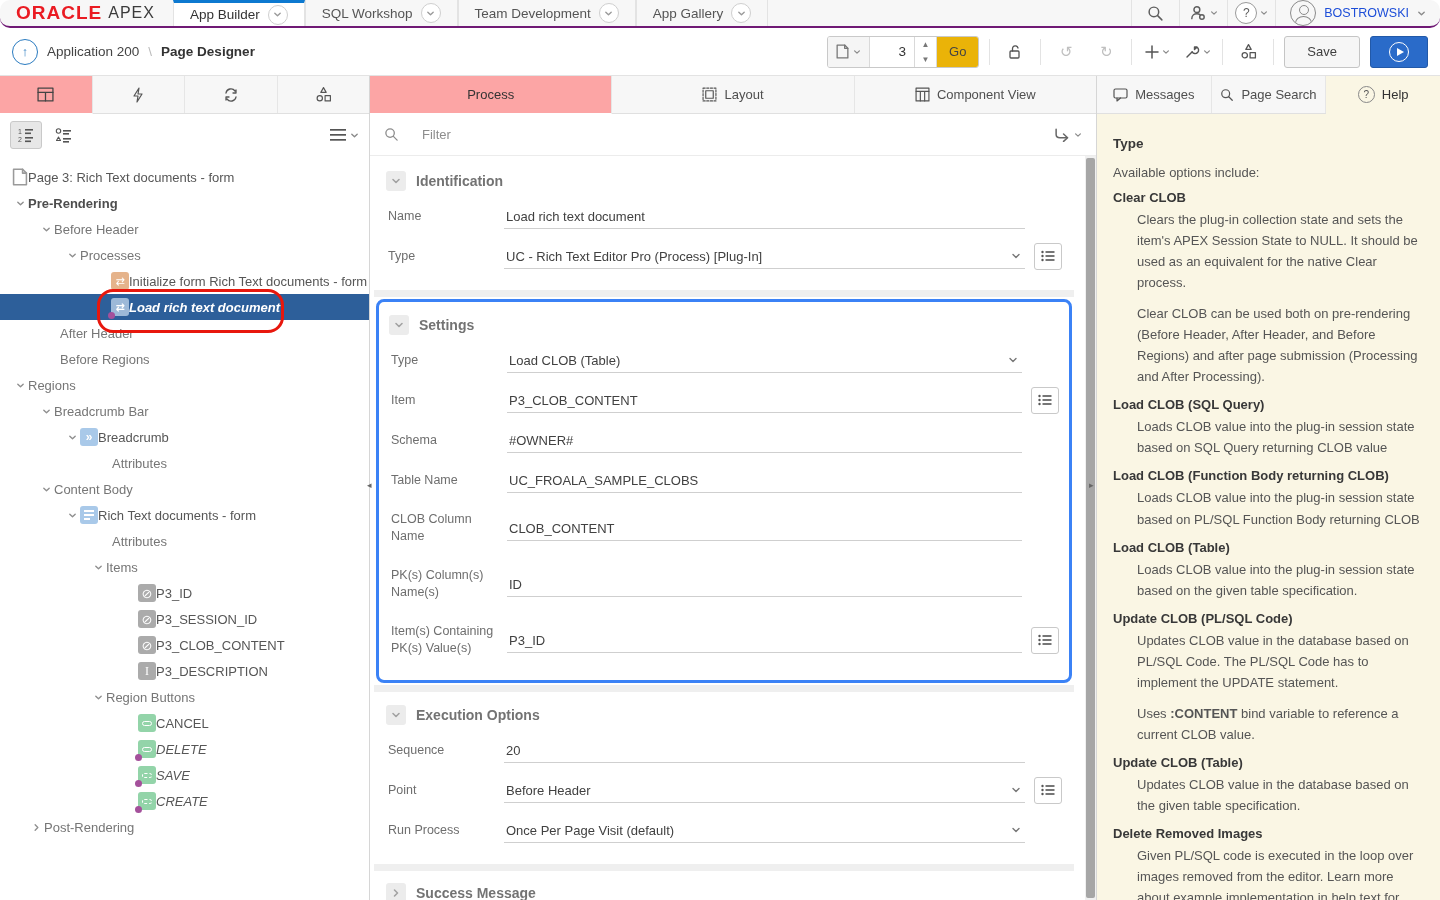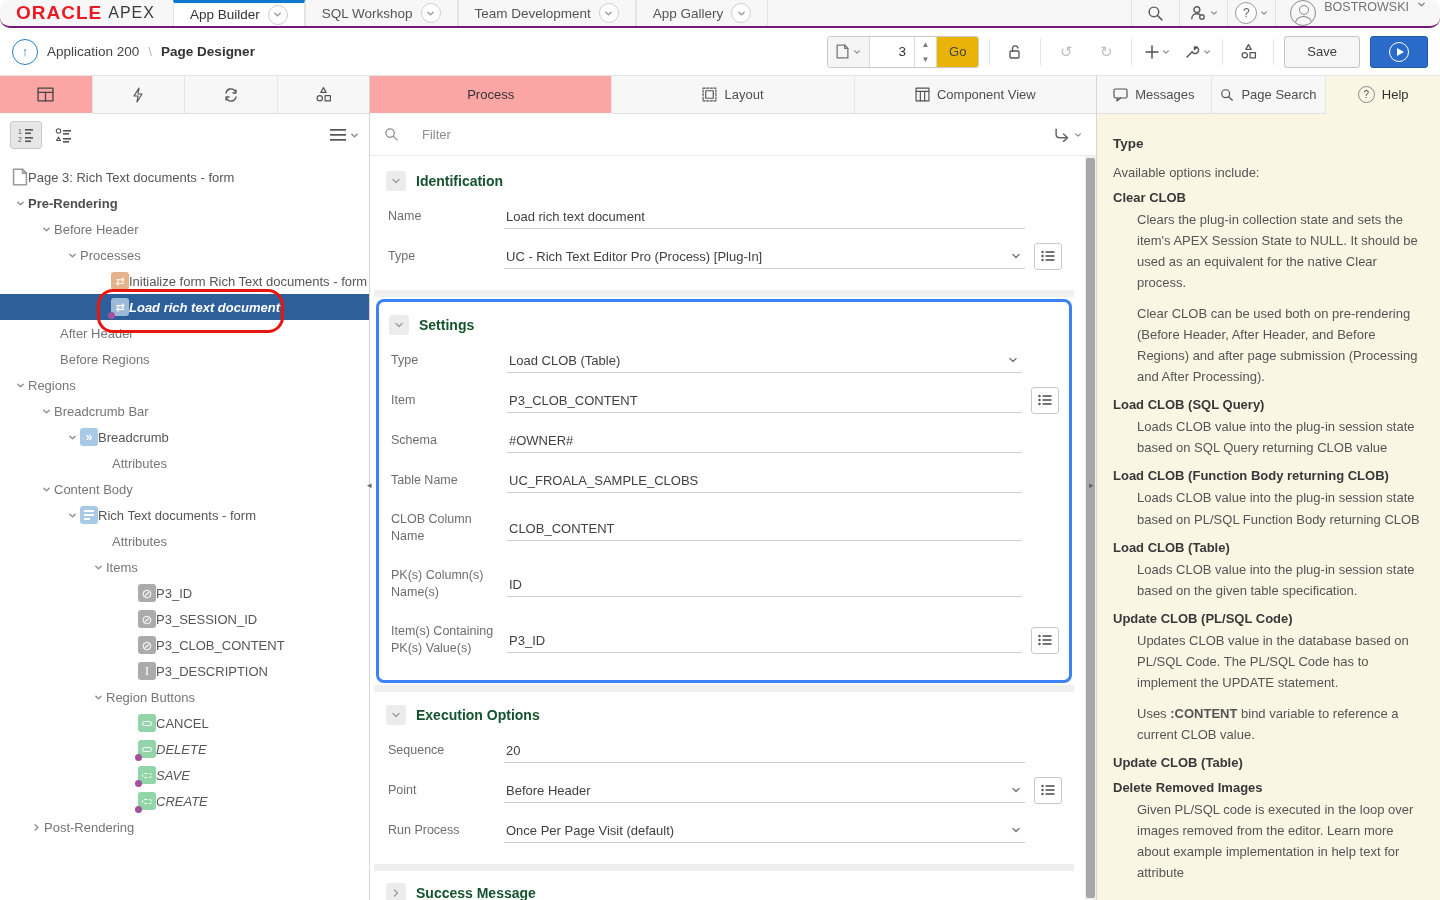--- a/index.html
+++ b/index.html
@@ -14,22 +14,22 @@
   .logo .apex { color:#3b3b3b; font-size:16px; margin-left:6px; letter-spacing:1px; }
   .tab-top { display:flex; align-items:center; gap:8px; padding:0 16px; font-size:13.5px; color:#555;
     border-right:1px solid #e3e3e3; border-left:1px solid #e3e3e3; position:relative; cursor:pointer; }
   .tab-top.active { background:#fff; color:#333; border-top:3px solid #0d79d0; }
   .chev-circle { width:20px; height:20px; border:1px solid #cfcfcf; border-radius:50%; display:inline-flex;
     align-items:center; justify-content:center; color:#9a9a9a; background:#fff; }
   .chev-circle svg { width:9px; height:9px; }
   .top-right { margin-left:auto; display:flex; align-items:stretch; }
   .top-ic { width:48px; display:flex; align-items:center; justify-content:center; border-left:1px solid #e3e3e3;
     color:#5e5e5e; cursor:pointer; gap:3px; }
-  .user-box { display:flex; align-items:flex-start; gap:8px; border-left:1px solid #e3e3e3; padding:0 14px;
-    font-size:12.5px; color:#737373; cursor:pointer; }
+  .user-box { display:flex; align-items:center; gap:8px; border-left:1px solid #e3e3e3; padding:0 14px;
+    font-size:12.5px; color:#1d4ed8; cursor:pointer; }
   .avatar { width:26px; height:26px; border:1.5px solid #8a8a8a; border-radius:50%; position:relative; overflow:hidden; }
   .avatar:before { content:""; position:absolute; left:8px; top:4px; width:8px; height:8px; border:1.5px solid #8a8a8a; border-radius:50%; }
   .avatar:after { content:""; position:absolute; left:4px; top:15px; width:15px; height:12px; border:1.5px solid #8a8a8a; border-radius:50%; }
 
   
   .toolbar { height:48px; background:#fff; border-bottom:1px solid #e3e3e3; display:flex; align-items:center; padding:0 12px; }
   .crumb { display:flex; align-items:center; gap:9px; font-size:13.5px; }
   .up-circle { width:26px; height:26px; border:1.5px solid #2a7bc0; border-radius:50%; color:#2a7bc0;
     display:flex; align-items:center; justify-content:center; font-size:13px; cursor:pointer; }
   .crumb .app-link { color:#444; cursor:pointer; }
@@ -114,21 +114,21 @@
 
   
   .ccontent { flex:1; position:relative; overflow:hidden; padding:2px 24px 0 6px; }
   .vscroll { position:absolute; right:0; top:0; bottom:0; width:11px; background:#f0f0f0; }
   .vscroll .thumb { position:absolute; left:1px; right:1px; top:2px; bottom:2px; background:#a6a6a6; border-radius:2px; }
   .sect-sep { height:7px; background:#efefef; margin:0 -2px; }
   .sect { padding:2px 10px 8px 10px; }
   .sect-h { height:42px; display:flex; align-items:center; gap:10px; }
   .chevbox { width:20px; height:20px; background:#ececec; border-radius:3px; display:flex; align-items:center;
     justify-content:center; color:#9a9a9a; cursor:pointer; flex-shrink:0; }
-  .sect-h .st { font-size:14px; font-weight:bold; color:#14532d; }
+  .sect-h .st { font-size:14px; font-weight:bold; color:#737373; }
   .frow2 { display:flex; align-items:center; margin:0 0 12px 2px; min-height:28px; }
   .flabel { width:116px; flex-shrink:0; font-size:12.5px; color:#6e6e6e; line-height:1.35; padding-right:6px; }
   .fval { flex:1; display:flex; align-items:flex-end; border-bottom:1px solid #cfcfcf; min-height:26px;
     padding:0 4px 4px 2px; font-size:13px; color:#414141; position:relative; }
   .fval .vchev { margin-left:auto; color:#777; }
   .lovbtn { width:28px; height:27px; border:1px solid #c9c9c9; border-radius:3px; margin-left:9px; background:#fff;
     display:flex; align-items:center; justify-content:center; cursor:pointer; flex-shrink:0; }
   .red-wrap { border:3px solid #3b82f6; border-radius:8px; margin:2px 0 2px 0; padding-bottom:4px; }
   .coll { padding:0 10px; }
   .coll .sect-h { height:43px; }
@@ -821,20 +821,21 @@
         </div>
 
         <div class="h-entry">
           <b class="hd">Update CLOB (PL/SQL Code)</b>
           <p>Updates CLOB value in the database based on PL/SQL Code. The PL/SQL Code has to implement the UPDATE statement.</p>
           <p><span>Uses </span><b>:CONTENT</b><span> bind variable to reference a current CLOB value.</span></p>
         </div>
 
         <div class="h-entry">
           <b class="hd">Update CLOB (Table)</b>
+          <p>Updates CLOB value in the database based on the given table specification.</p>
         </div>
 
         <div class="h-entry">
           <b class="hd">Delete Removed Images</b>
           <p><span>Given PL/SQL code is executed in the loop over images removed from the editor. Learn more about example implementation in help text for attribute </span></p>
         </div>
 
       </div>
     </div>
 

